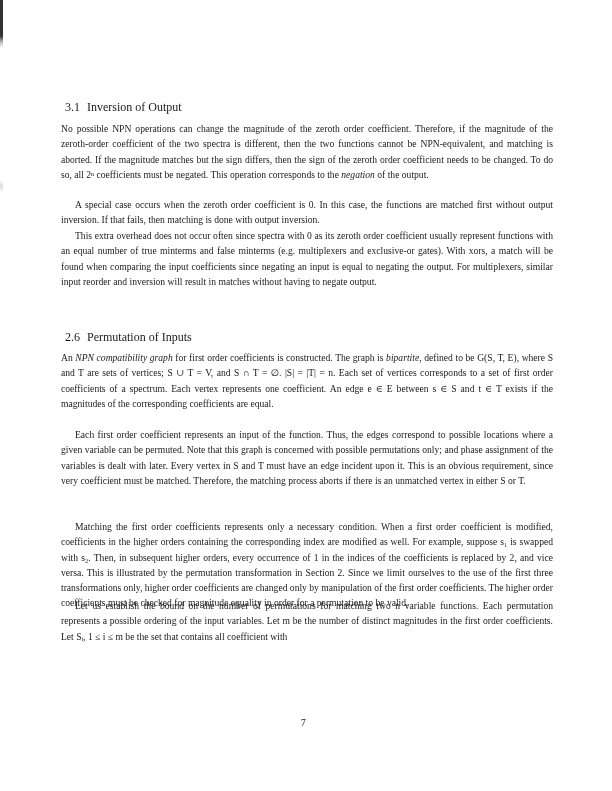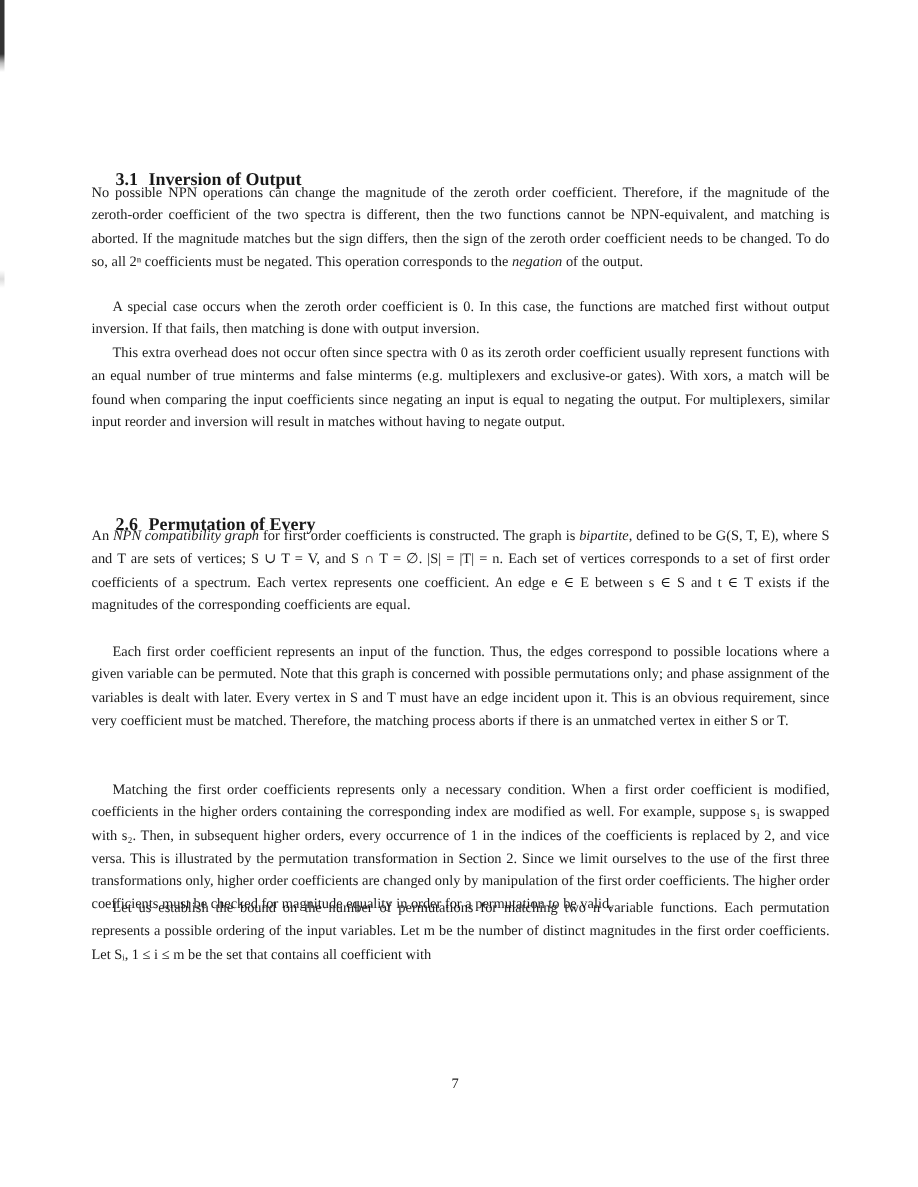--- a/index.html
+++ b/index.html
@@ -7,21 +7,21 @@
       width: 612px; height: 791px; position: relative; overflow: hidden;
       font-family: "Liberation Serif", "DejaVu Serif", serif;
       color: #1a1a1a;
     }
     .scan-edge {
       position: absolute; left: 0; top: 0; width: 3px; height: 300px;
       background: linear-gradient(to bottom, #333 0, #333 12%, #bbb 14%, #fff 16%, #fff 60%, #ddd 62%, #fff 64%, #fff 100%);
     }
     .page { position: absolute; left: 61px; top: 0; width: 492px; }
     h2 {
-      font-size: 12px; font-weight: bold; margin: 16px; position: absolute; left: 0;
+      font-size: 12px; font-weight: normal; margin: 4px; position: absolute; left: 0;
       white-space: nowrap;
     }
     h2 .num { display: inline-block; width: 22px; }
     p {
       font-size: 9.6px; line-height: 15.3px; margin: 0; text-align: justify;
       position: absolute; left: 0; width: 492px; hyphens: manual;
     }
     p.indent { text-indent: 14px; }
     i { font-style: italic; }
     .pnum {
@@ -39,21 +39,21 @@
     <span class="num">3.1</span><span>Inversion of Output</span>
   </h2>
 
   <p style="top:121px"><span>No possible NPN operations can change the magnitude of the zeroth order coefficient. Therefore, if the magnitude of the zeroth-order coefficient of the two spectra is different, then the two functions cannot be NPN-equivalent, and matching is aborted. If the magnitude matches but the sign differs, then the sign of the zeroth order coefficient needs to be changed. To do so, all 2ⁿ coefficients must be negated. This operation corresponds to the </span><i>negation</i><span> of the output.</span></p>
 
   <p class="indent" style="top:197px">A special case occurs when the zeroth order coefficient is 0. In this case, the functions are matched first without output inversion. If that fails, then matching is done with output inversion.</p>
 
   <p class="indent" style="top:228px">This extra overhead does not occur often since spectra with 0 as its zeroth order coefficient usually represent functions with an equal number of true minterms and false minterms (e.g. multiplexers and exclusive-or gates). With xors, a match will be found when comparing the input coefficients since negating an input is equal to negating the output. For multiplexers, similar input reorder and inversion will result in matches without having to negate output.</p>
 
   <h2 style="top:326px">
-    <span class="num">2.6</span><span>Permutation of Every</span>
+    <span class="num">2.6</span><span>Permutation of Inputs</span>
   </h2>
 
   <p style="top:350px"><span>An </span><i>NPN compatibility graph</i><span> for first order coefficients is constructed. The graph is </span><i>bipartite</i><span>, defined to be G(S, T, E), where S and T are sets of vertices; S ∪ T = V, and S ∩ T = ∅. |S| = |T| = n. Each set of vertices corresponds to a set of first order coefficients of a spectrum. Each vertex represents one coefficient. An edge e ∈ E between s ∈ S and t ∈ T exists if the magnitudes of the corresponding coefficients are equal.</span></p>
 
   <p class="indent" style="top:427px">Each first order coefficient represents an input of the function. Thus, the edges correspond to possible locations where a given variable can be permuted. Note that this graph is concerned with possible permutations only; and phase assignment of the variables is dealt with later. Every vertex in S and T must have an edge incident upon it. This is an obvious requirement, since very coefficient must be matched. Therefore, the matching process aborts if there is an unmatched vertex in either S or T.</p>
 
   <p class="indent" style="top:519px">Matching the first order coefficients represents only a necessary condition. When a first order coefficient is modified, coefficients in the higher orders containing the corresponding index are modified as well. For example, suppose s₁ is swapped with s₂. Then, in subsequent higher orders, every occurrence of 1 in the indices of the coefficients is replaced by 2, and vice versa. This is illustrated by the permutation transformation in Section 2. Since we limit ourselves to the use of the first three transformations only, higher order coefficients are changed only by manipulation of the first order coefficients. The higher order coefficients must be checked for magnitude equality in order for a permutation to be valid.</p>
 
   <p class="indent" style="top:598px">Let us establish the bound on the number of permutations for matching two n variable functions. Each permutation represents a possible ordering of the input variables. Let m be the number of distinct magnitudes in the first order coefficients. Let Sᵢ, 1 ≤ i ≤ m be the set that contains all coefficient with</p>
 

